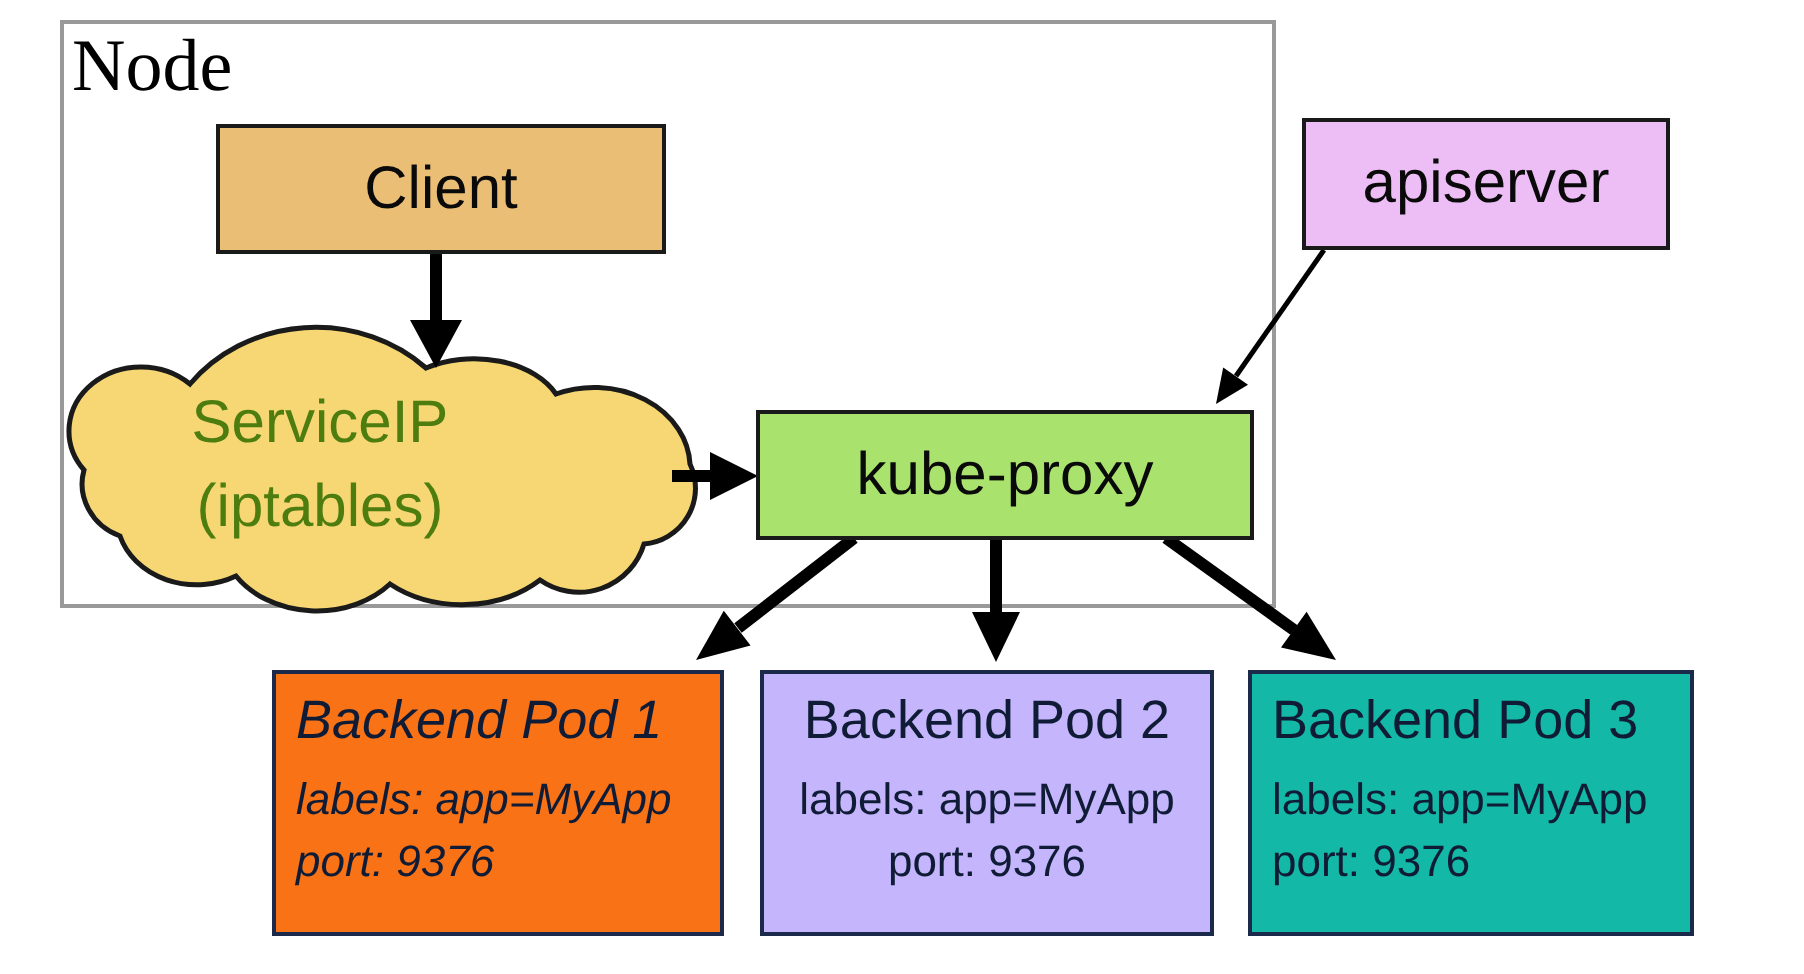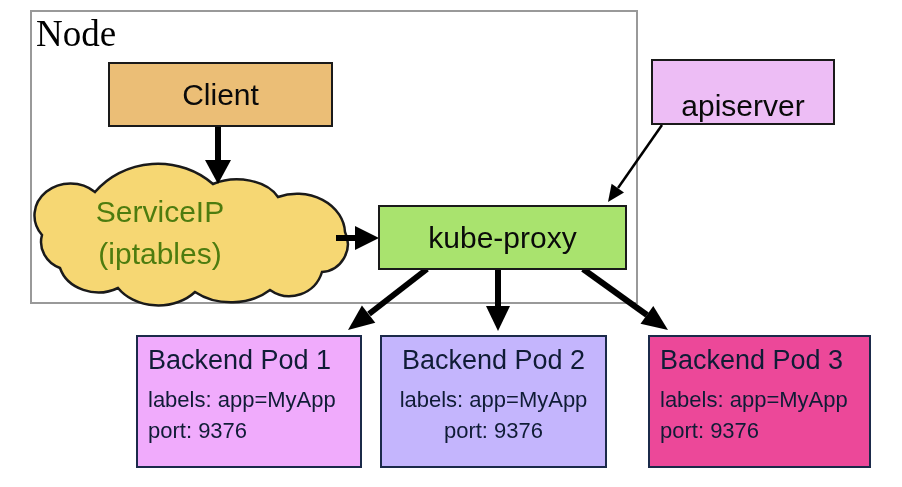--- a/index.html
+++ b/index.html
@@ -25,21 +25,21 @@
   .overlay{position:absolute;left:0;top:0;z-index:2;}
   
   .dbox{
     position:absolute;box-sizing:border-box;
     border:2px solid #1a1a1a;
     display:flex;align-items:center;justify-content:center;
     z-index:3;color:#0a0a0a;
   }
   .client-box{left:108px;top:62px;width:225px;height:65px;font-size:30px;justify-content:center;}
   .proxy-box{left:378px;top:205px;width:249px;height:65px;font-size:30px;text-align:center;}
-  .api-box{left:651px;top:59px;width:184px;height:66px;font-size:30px;align-items:flex-end;}
+  .api-box{left:651px;top:59px;width:184px;height:66px;font-size:30px;}
   
   .cloud-text{
     position:absolute;left:55px;width:210px;text-align:center;
     font-size:30px;color:#4d7c0f;z-index:3;line-height:1.1;
   }
   .cloud-line1{top:195px;}
   .cloud-line2{top:237px;}
   
   .pod-box{
     position:absolute;top:335px;height:133px;box-sizing:border-box;
@@ -123,32 +123,32 @@
   </div>
 
   <div class="dbox proxy-box" style="background-color: rgb(169, 227, 110);">
     <span>kube-proxy</span>
   </div>
 
   <div class="dbox api-box" style="background-color: rgb(237, 189, 245);">
     <span>apiserver</span>
   </div>
 
-  <div class="pod-box pod1" style="background-color: #f0abfc;">
+  <div class="pod-box pod1" style="background-color: #f97316; font-style: italic;">
     <div class="pod-title">Backend Pod 1</div>
     <div class="pod-detail">labels: app=MyApp</div>
     <div class="pod-detail">port: 9376</div>
   </div>
 
   <div class="pod-box pod2" style="background-color: #c4b5fd; text-align: center;">
     <div class="pod-title">Backend Pod 2</div>
     <div class="pod-detail">labels: app=MyApp</div>
     <div class="pod-detail">port: 9376</div>
   </div>
 
-  <div class="pod-box pod3" style="background-color: #ec4899; margin-left: 24px;">
+  <div class="pod-box pod3" style="background-color: #14b8a6;">
     <div class="pod-title">Backend Pod 3</div>
     <div class="pod-detail">labels: app=MyApp</div>
     <div class="pod-detail">port: 9376</div>
   </div>
 
 
 </div>
 
 </body></html>

